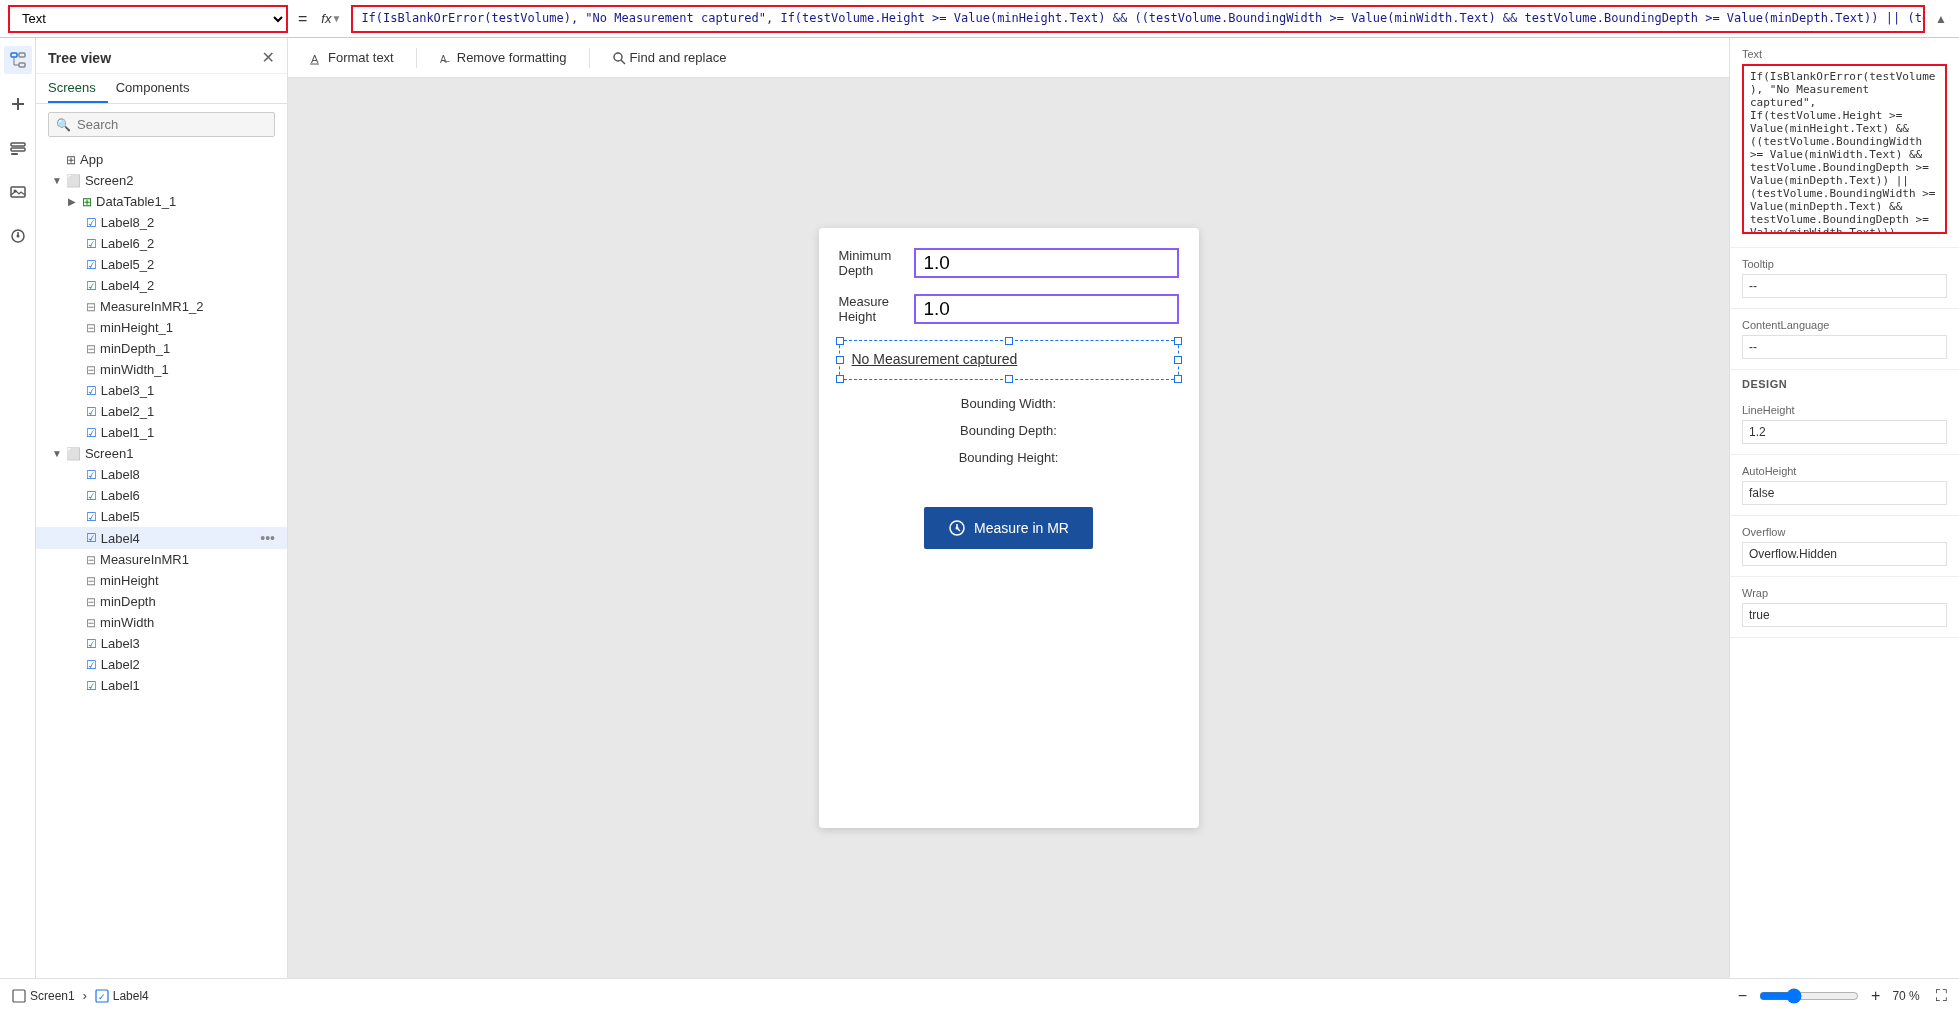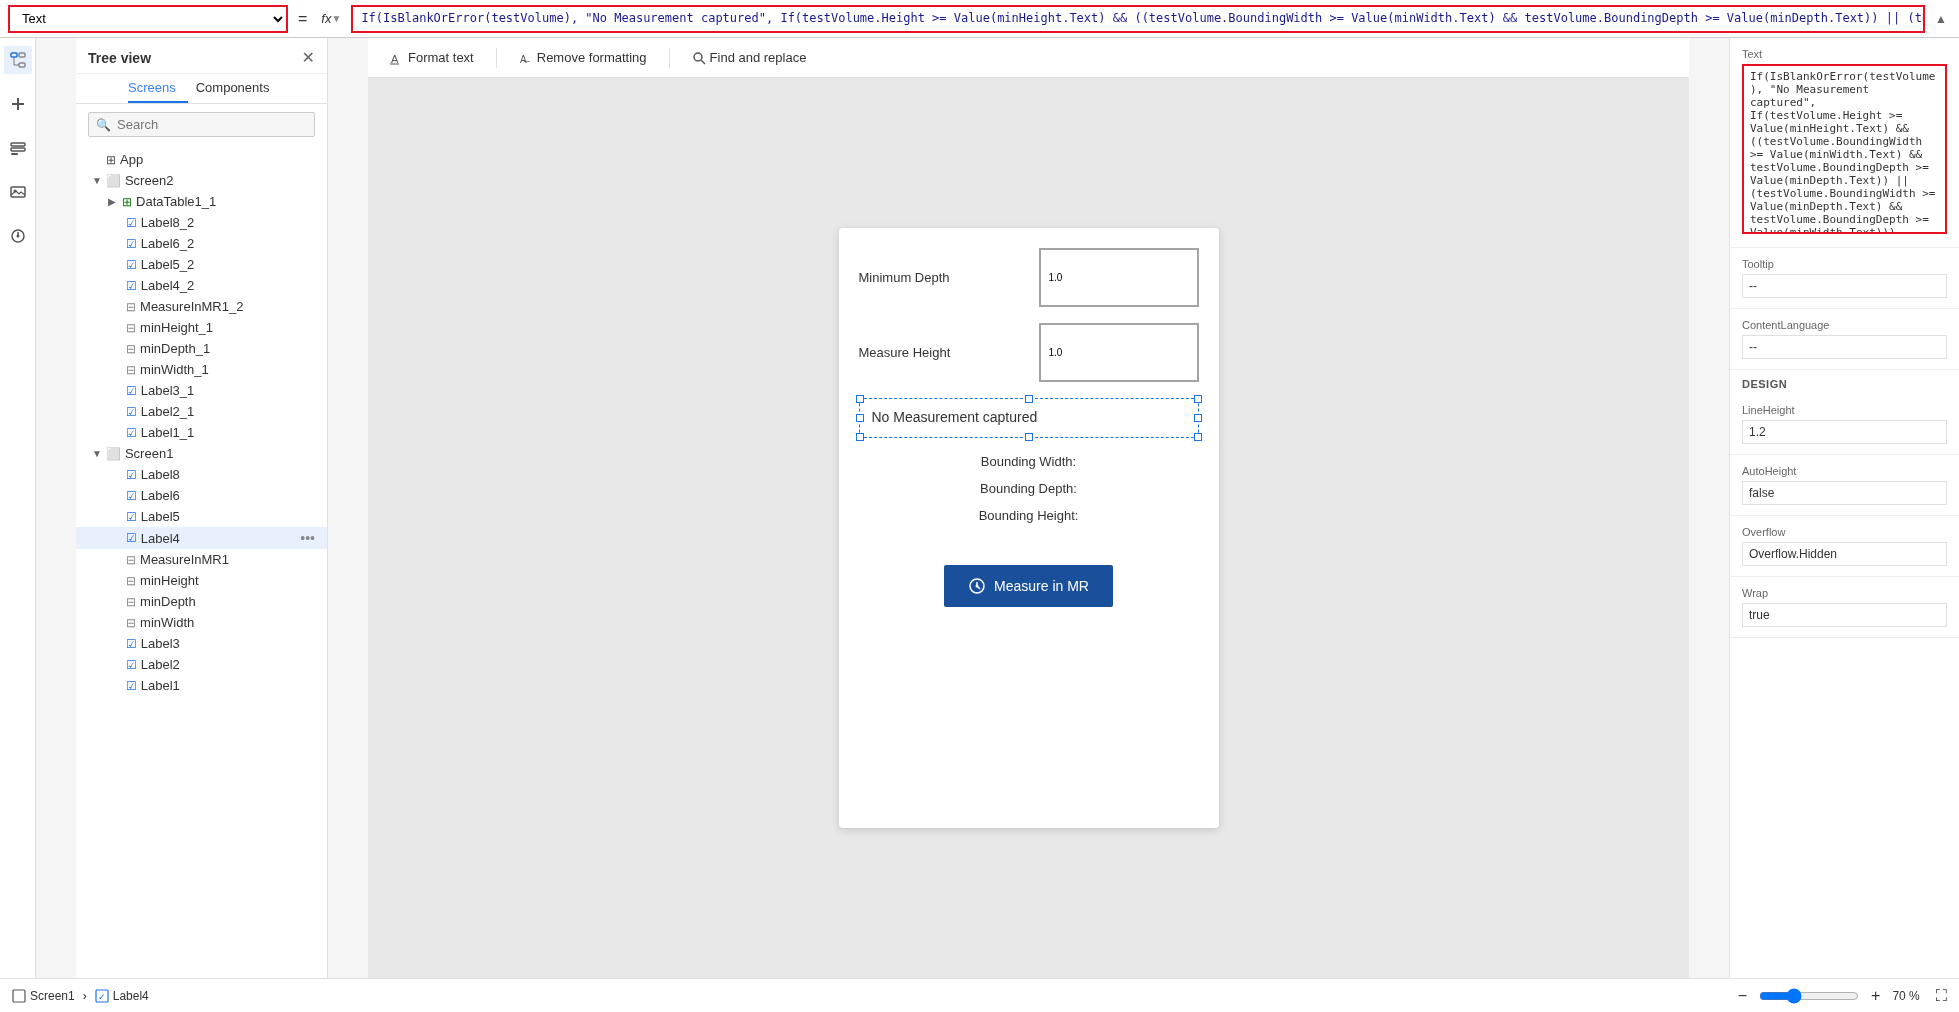--- a/index.html
+++ b/index.html
@@ -55,21 +55,20 @@
       text-align: center;
       cursor: pointer;
       color: #666;
       font-size: 12px;
     }
 
     
     .main-layout {
       display: flex;
       height: calc(1012px - 38px - 34px);
-      gap: 40px;
     }
 
     
     .icon-strip {
       width: 36px;
       background: #fff;
       border-right: 1px solid #e0e0e0;
       display: flex;
       flex-direction: column;
       align-items: center;
@@ -124,23 +123,22 @@
     }
     .tree-tab {
       padding: 6px 12px 6px 0;
       font-size: 13px;
       cursor: pointer;
       color: #333;
       margin-right: 8px;
     }
     .tree-tab.active {
       border-bottom: 2px solid #1a73e8;
-      color: #3b82f6;
+      color: #14532d;
       font-weight: 500;
-      margin-left: 40px;
     }
     .tree-search {
       padding: 8px 12px;
     }
     .tree-search input {
       width: 100%;
       border: 1px solid #ccc;
       border-radius: 2px;
       padding: 4px 8px 4px 28px;
       font-size: 13px;
@@ -234,33 +232,34 @@
       align-items: center;
       margin-bottom: 16px;
     }
     .form-label {
       width: 180px;
       font-size: 13px;
       color: #333;
     }
     .form-input {
       flex: 1;
-      border: 2px solid #a3a3a3;
-      padding: 22px 8px;
-      font-size: 10px;
+      border: 2px solid #8b5cf6;
+      padding: 2px 8px;
+      font-size: 19px;
       outline: none;
     }
     .label-box {
       border: 1px dashed #1a73e8;
       padding: 10px 12px;
       margin: 16px 0;
       font-size: 14px;
       color: #333;
       position: relative;
       min-height: 40px;
+      text-decoration: underline;
     }
     .label-box-handle {
       position: absolute;
       width: 8px;
       height: 8px;
       background: #fff;
       border: 1px solid #1a73e8;
     }
     .label-box-handle.tl { top: -4px; left: -4px; }
     .label-box-handle.tc { top: -4px; left: calc(50% - 4px); }

